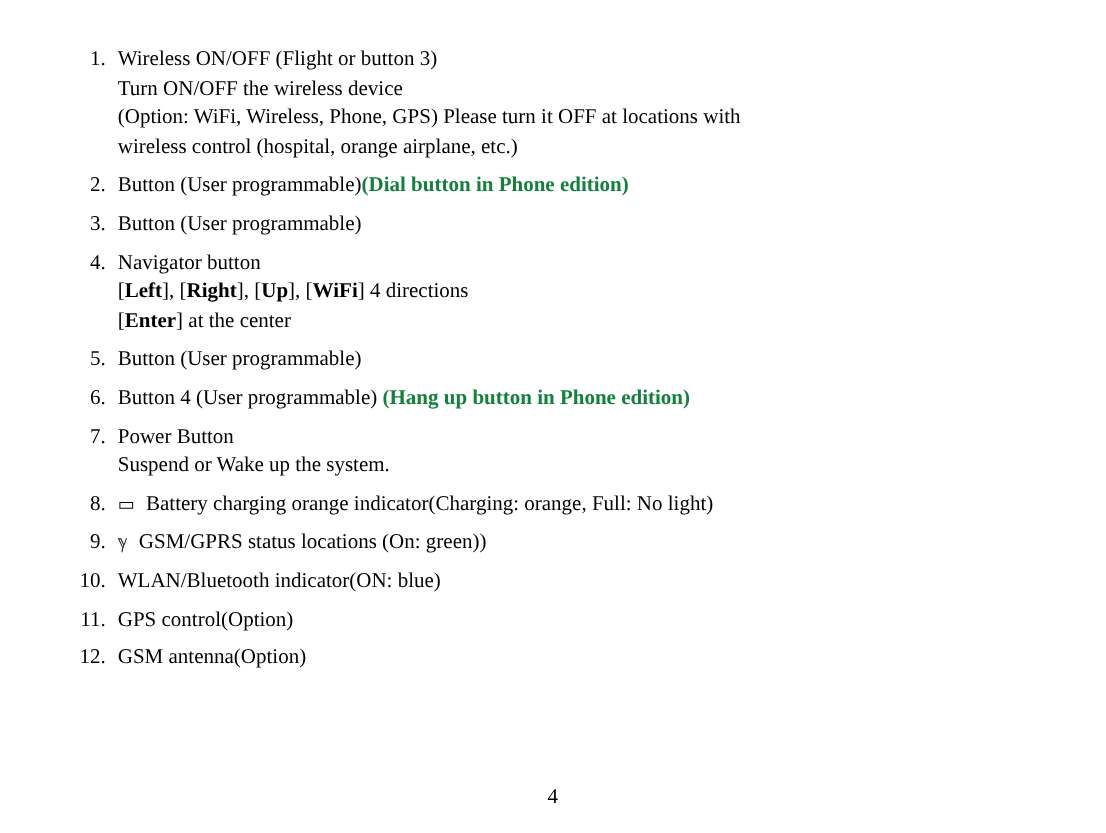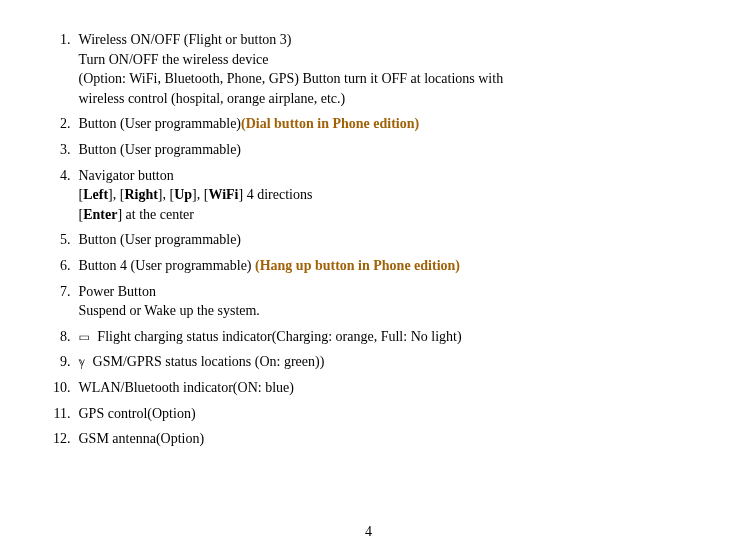--- a/index.html
+++ b/index.html
@@ -53,21 +53,21 @@
     .item-content {
       flex: 1;
       line-height: 1.4;
     }
 
     .item-content .bold {
       font-weight: normal;
     }
 
     .item-content .red {
-      color: #a16207;
+      color: #15803d;
       font-weight: bold;
     }
 
     .item-content .bold-bracket {
       font-weight: bold;
     }
 
     .page-footer {
       width: 100%;
       text-align: center;
@@ -93,21 +93,21 @@
 <body>
 
 <div class="page-content">
   <ol>
 
     <li>
       <span class="item-number">1.</span>
       <div class="item-content">
         <span class="bold">Wireless ON/OFF</span><span> (Flight or button 3)</span><br>
         <span>Turn ON/OFF the wireless device</span><br>
-        <span>(Option: WiFi, Bluetooth, Phone, GPS) Button turn it OFF at locations with</span><br>
+        <span>(Option: WiFi, Wireless, Phone, GPS) Please turn it OFF at locations with</span><br>
         <span>wireless control (hospital, orange airplane, etc.)</span>
       </div>
     </li>
 
     <li>
       <span class="item-number">2.</span>
       <div class="item-content">
         <span class="bold">Button  (User programmable)</span><span class="red">(Dial button in Phone edition)</span>
       </div>
     </li>
@@ -147,21 +147,21 @@
       <div class="item-content">
         <span class="bold">Power Button</span><br>
         <span>Suspend or Wake up the system.</span>
       </div>
     </li>
 
     <li>
       <span class="item-number">8.</span>
       <div class="item-content">
         <span class="battery-icon">▭</span>
-        <span class="bold">Flight charging status</span><span>  indicator(Charging: orange, Full: No light)</span>
+        <span class="bold">Battery charging orange</span><span>  indicator(Charging: orange, Full: No light)</span>
       </div>
     </li>
 
     <li>
       <span class="item-number">9.</span>
       <div class="item-content">
         <span class="antenna-icon">ℽ</span>
         <span> GSM/GPRS status </span><span class="bold">locations</span><span> (On: green))</span>
       </div>
     </li>

